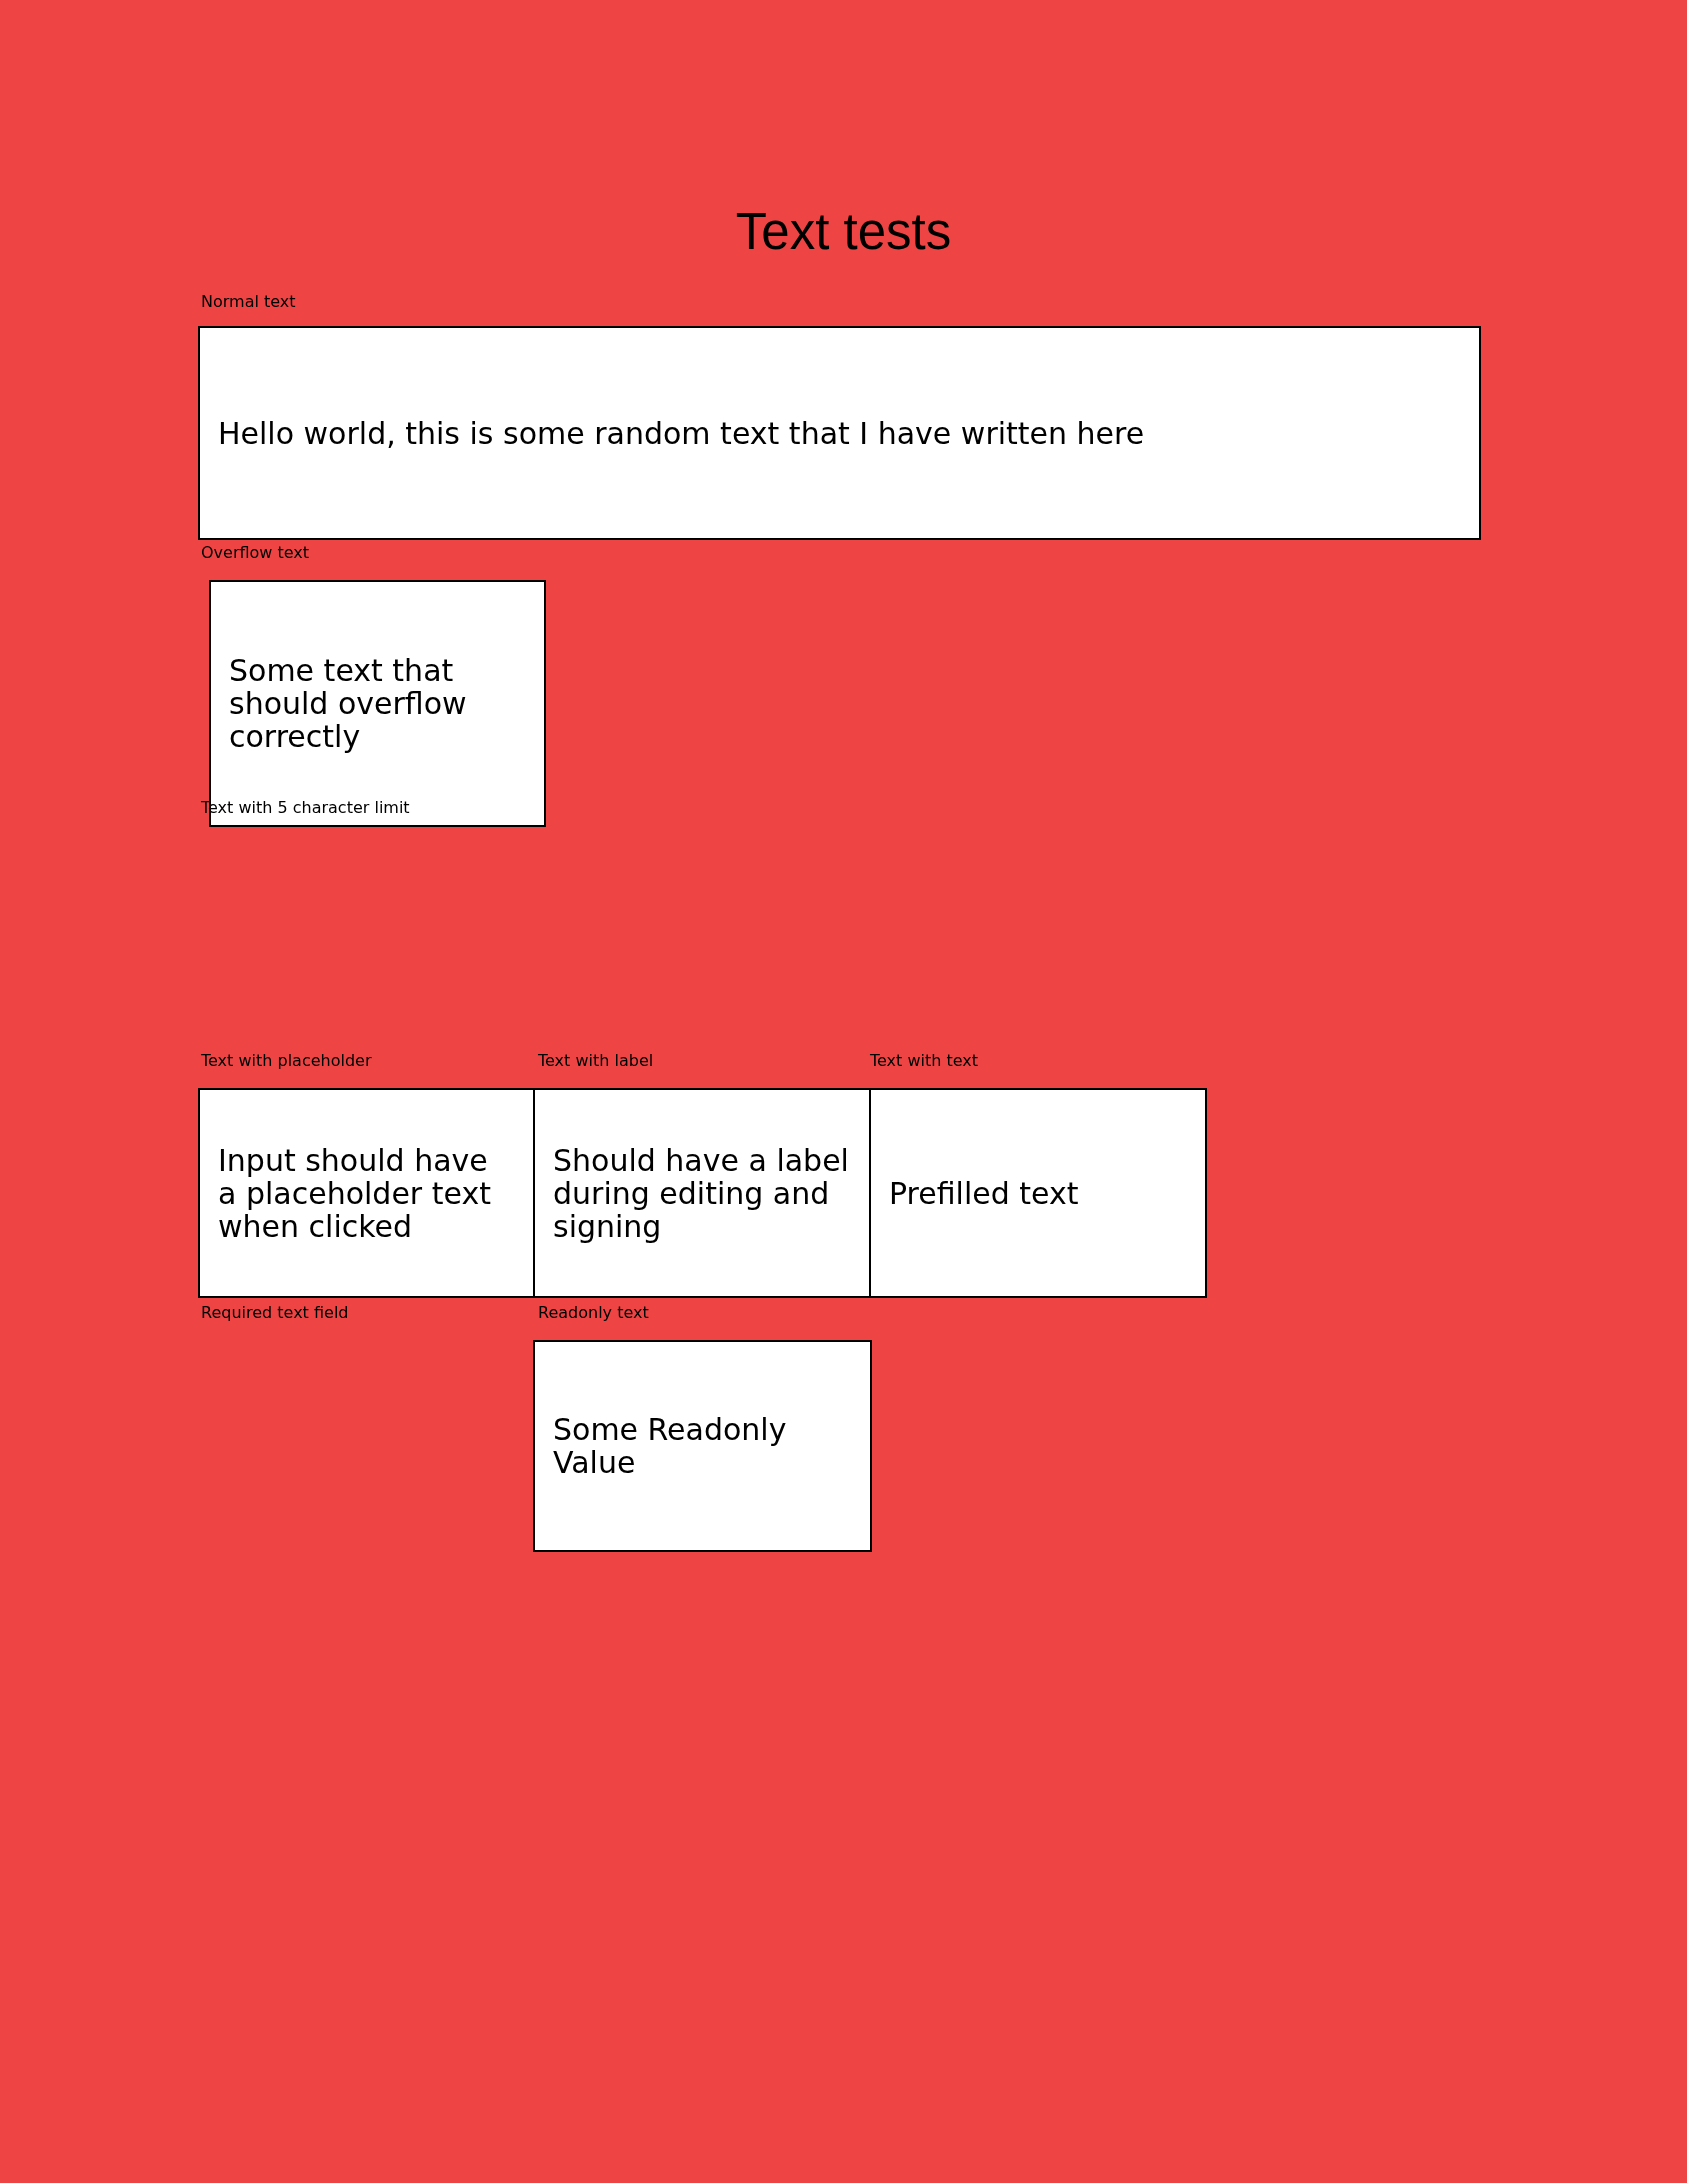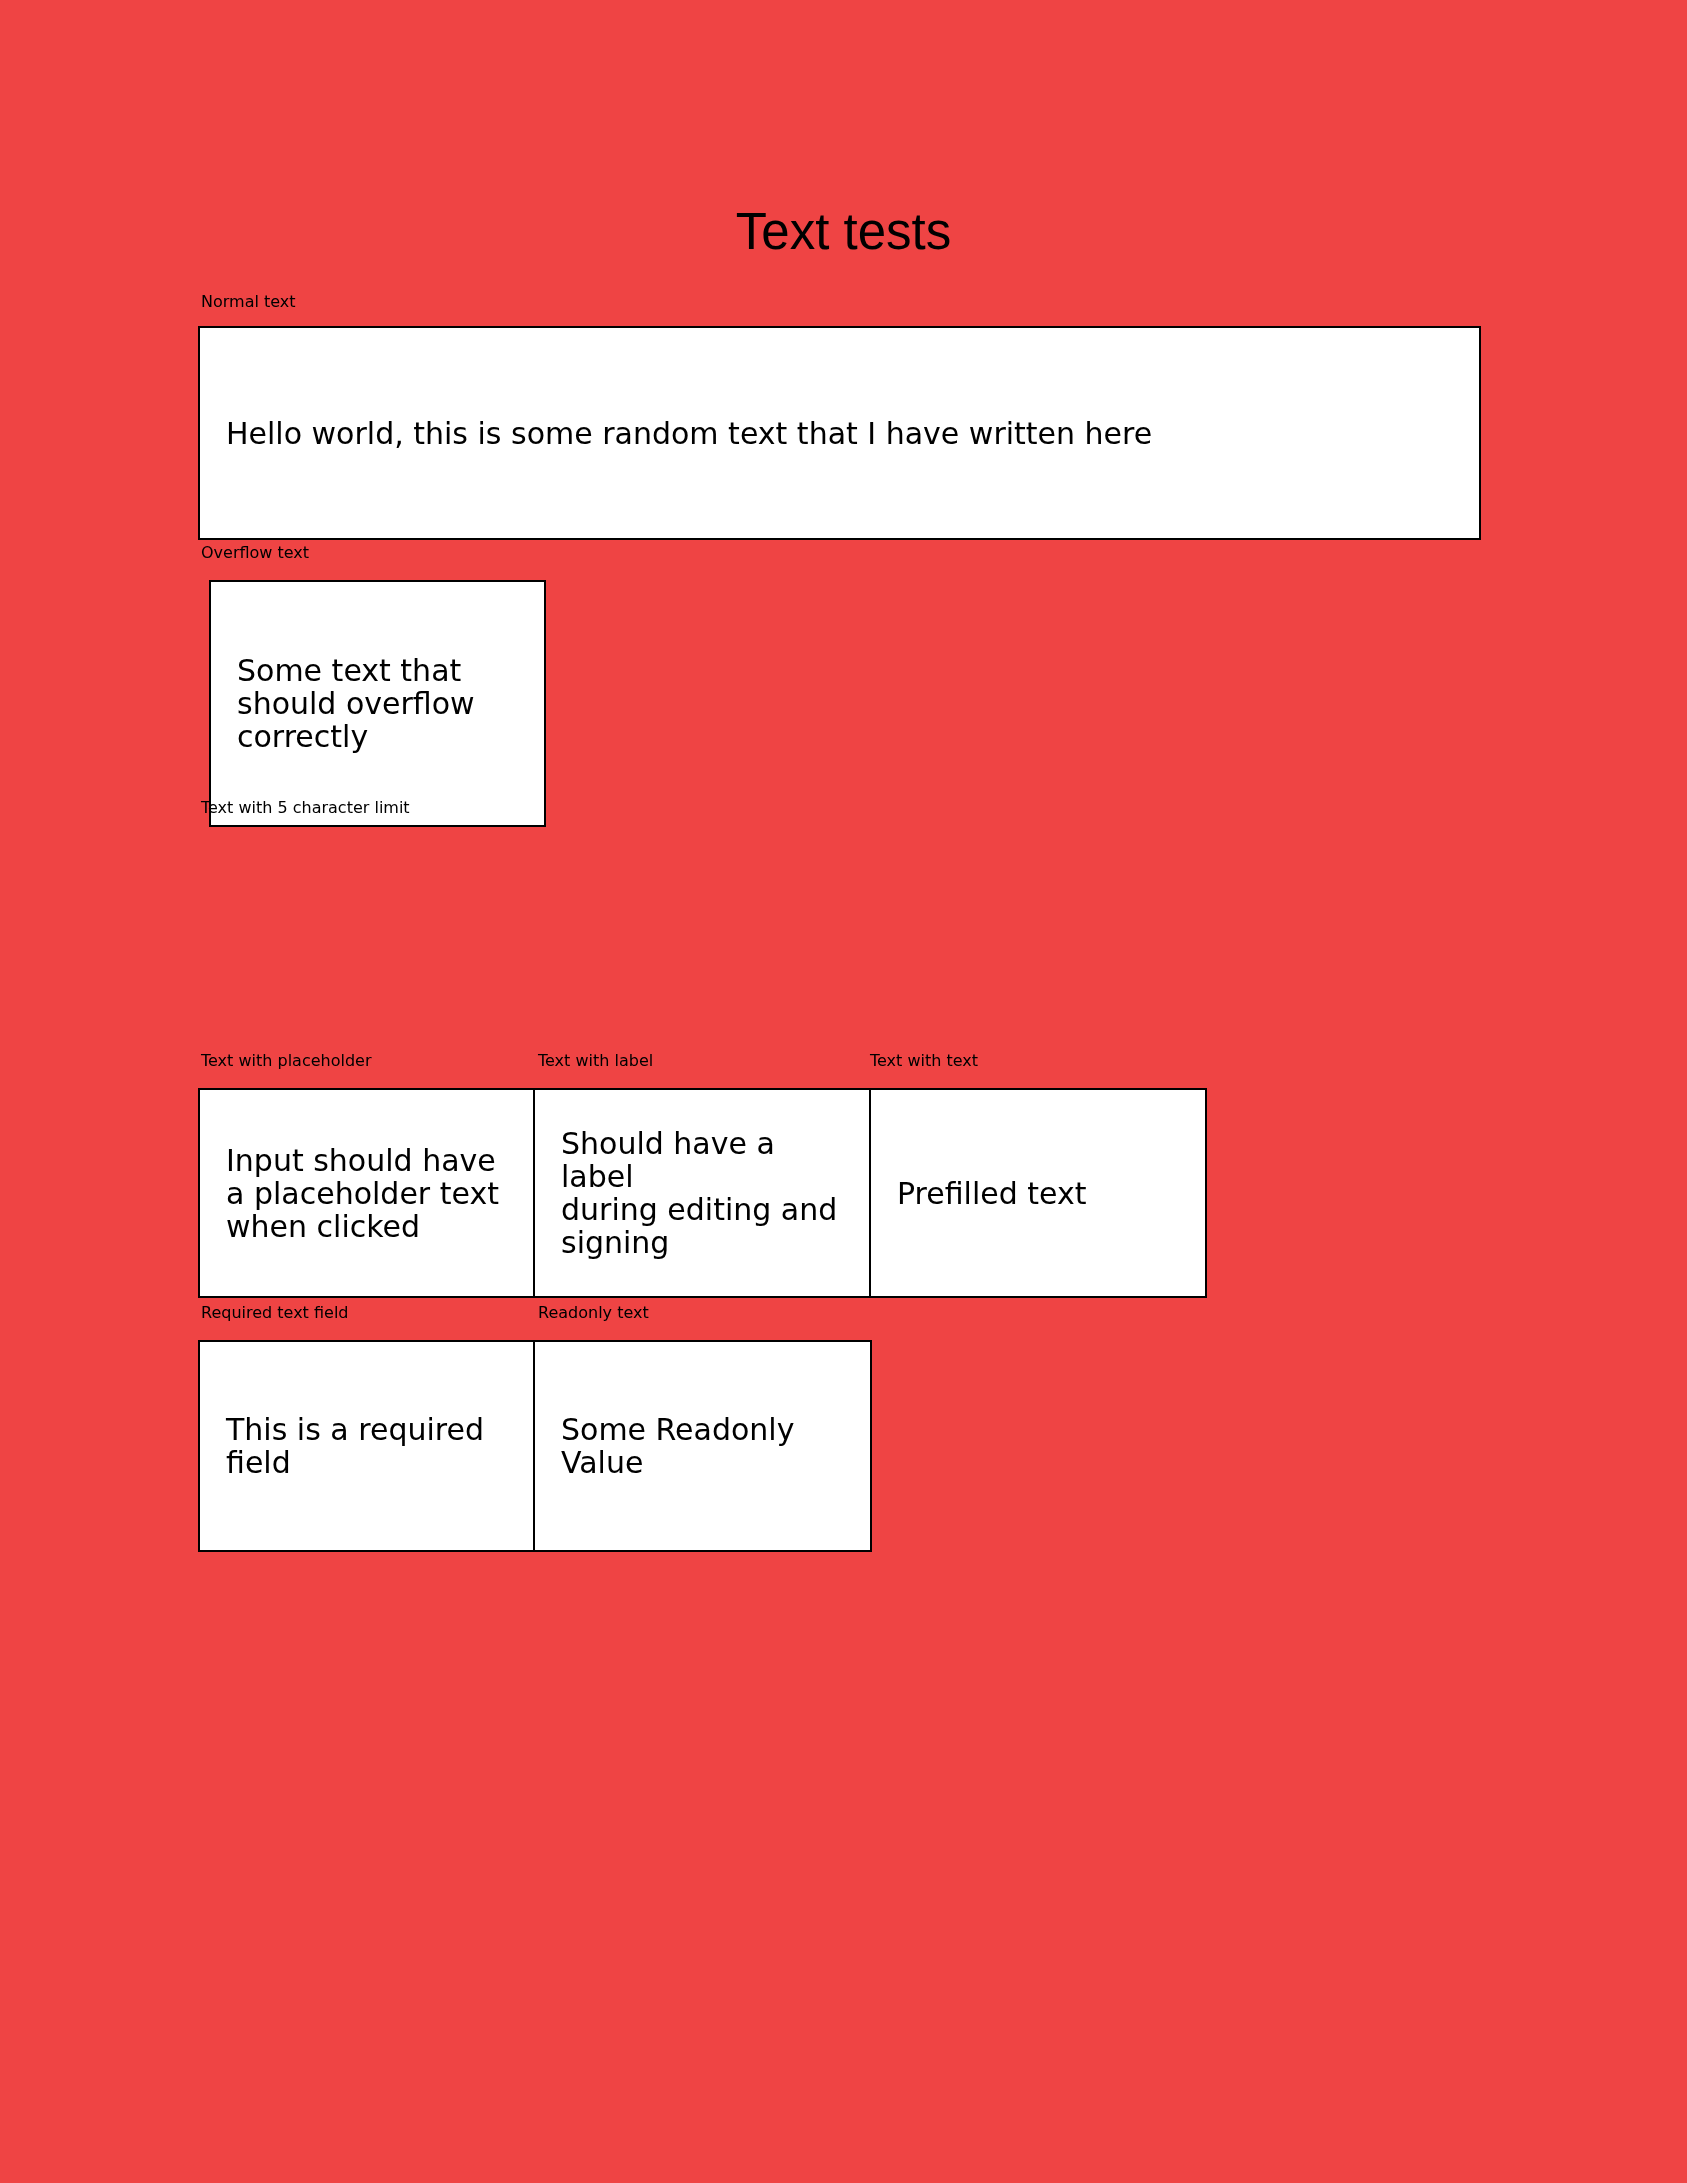--- a/index.html
+++ b/index.html
@@ -32,21 +32,20 @@
     white-space: nowrap;
     color: #000;
   }
   .field-box {
     position: absolute;
     box-sizing: border-box;
     border: 2.8px solid #000;
     background: #fff;
     display: flex;
     align-items: center;
-    padding-left: 8px;
   }
   .field-value {
     font-family: "DejaVu Sans", sans-serif;
     font-size: 30px;
     line-height: 33px;
     white-space: pre-line;
     padding: 0 13.8px 0 18px;
     color: #000;
   }
 
@@ -104,24 +103,20 @@
 during editing and
 signing</div>
   </div>
 
   <div class="field-label" id="lbl-with-text">Text with text</div>
   <div class="field-box" id="box-with-text">
     <div class="field-value">Prefilled text</div>
   </div>
 
   <div class="field-label" id="lbl-required">Required text field</div>
-  <div class="field-box" id="box-required">
-    <div class="field-value">This is a required
-field</div>
-  </div>
 
   <div class="field-label" id="lbl-readonly">Readonly text</div>
   <div class="field-box" id="box-readonly">
     <div class="field-value">Some Readonly
 Value</div>
   </div>
 
 </div>
 
 

